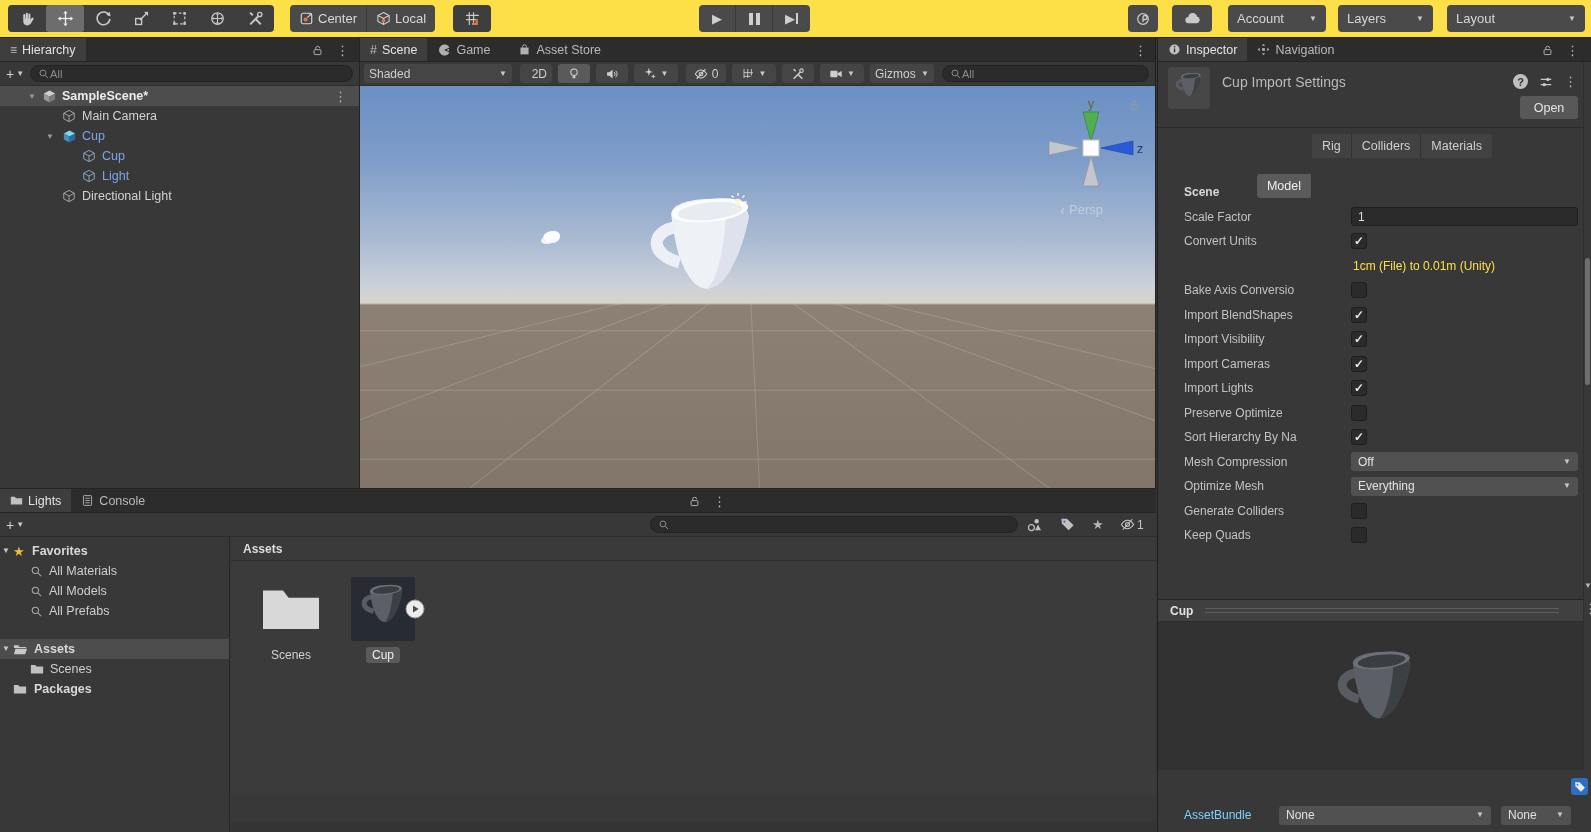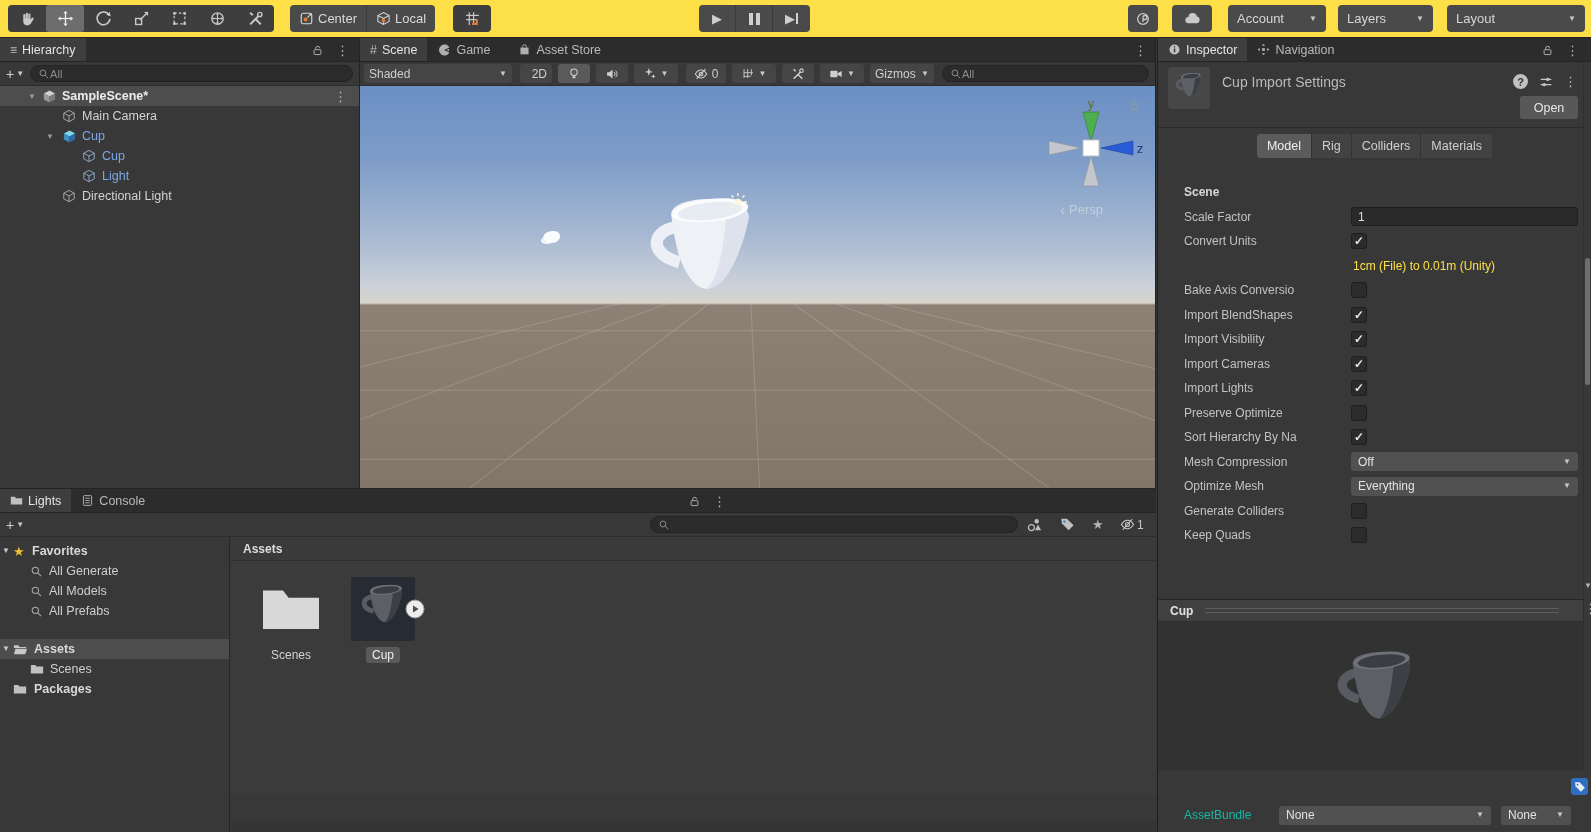--- a/index.html
+++ b/index.html
@@ -94,21 +94,21 @@
   #inspector{left:1157px;top:38px;width:434px;height:794px;border-left:1px solid #1f1f1f;}
   #ihead{position:absolute;left:0;top:24px;right:0;height:66px;border-bottom:1px solid #2a2a2a;}
   #ithumb{position:absolute;left:10px;top:5px;width:42px;height:42px;background:#474747;border-radius:3px;}
   #ititle{position:absolute;left:64px;top:12px;font-size:14px;color:#bababa;}
   #iheadicons{position:absolute;right:14px;top:12px;display:flex;gap:11px;align-items:center;color:#cfcfcf;}
   #openbtn{position:absolute;right:13px;top:34px;width:58px;height:23px;background:#585858;
     border-radius:3px;display:flex;align-items:center;justify-content:center;color:#e6e6e6;font-size:12.5px;}
   #modeltabs{position:absolute;left:0;top:96px;right:0;height:26px;display:flex;justify-content:center;}
   .mtab{height:24px;display:flex;align-items:center;padding:0 10px;background:#424242;color:#cfcfcf;
     font-size:12.5px;border-right:1px solid #333;}
-  .mtab:first-child{border-radius:3px 0 0 3px;}
+  .mtab:first-child{border-radius:3px 0 0 3px;margin-top:40px;}
   .mtab:last-child{border-radius:0 3px 3px 0;border-right:none;}
   .mtab.selected{background:#5b5b5b;color:#eee;}
   #irows{position:absolute;left:0;top:130px;right:8px;height:471px;overflow:hidden;padding-top:12px;}
   .irow{height:24.5px;display:flex;align-items:center;padding-left:26px;}
   .ihead2{font-weight:bold;color:#d8d8d8;}
   .ilabel{width:167px;color:#c2c2c2;flex:none;}
   .itext{width:227px;height:19px;background:#2a2a2a;border:1px solid #1e1e1e;border-radius:3px;
     color:#dedede;padding:0 6px;font-size:12px;font-family:"Liberation Sans",sans-serif;}
   .icheck{width:16px;height:16px;background:#2b2b2b;border:1px solid #1e1e1e;border-radius:3px;
     display:flex;align-items:center;justify-content:center;color:#e6e6e6;font-size:12px;font-weight:bold;}
@@ -764,21 +764,21 @@
         <span class="arrow caret" style="position:absolute;left:2px;">▼</span>
         <span class="star" style="position:absolute;left:13px;">★</span>
         <span class="bold" style="position:absolute;left:32px;">Favorites</span>
       </div>
       <div class="prow">
         <span class="icon" style="position:absolute;left:30px;color:#a8a8a8;">
             <svg width="13" height="13">
               <use href="#i-search"></use>
             </svg>
           </span>
-        <span style="position:absolute;left:49px;">All Generate</span>
+        <span style="position:absolute;left:49px;">All Materials</span>
       </div>
       <div class="prow">
         <span class="icon" style="position:absolute;left:30px;color:#a8a8a8;">
             <svg width="13" height="13">
               <use href="#i-search"></use>
             </svg>
           </span>
         <span style="position:absolute;left:49px;">All Models</span>
       </div>
       <div class="prow">
@@ -972,21 +972,21 @@
           <use href="#i-cup-gray"></use>
         </svg>
     </div>
     <div id="ifooter">
       <span class="icon" style="position:absolute;right:3px;top:8px;width:17px;height:17px;background:#2f6fc2;border-radius:3px;color:#e8eefa;">
           <svg width="12" height="12">
             <use href="#i-tag"></use>
           </svg>
         </span>
       <div style="position:absolute;left:26px;top:35px;right:0;height:20px;display:flex;align-items:center;">
-        <span style="width:95px;color:#14b8a6;">AssetBundle</span>
+        <span style="width:95px;color:#7dd3fc;">AssetBundle</span>
         <span class="idrop" style="width:212px;margin-right:10px;">
           <span>None</span>
             <span class="caret">▼</span>
         </span>
         <span class="idrop" style="width:70px;">
           <span>None</span>
             <span class="caret">▼</span>
         </span>
       </div>
     </div>

